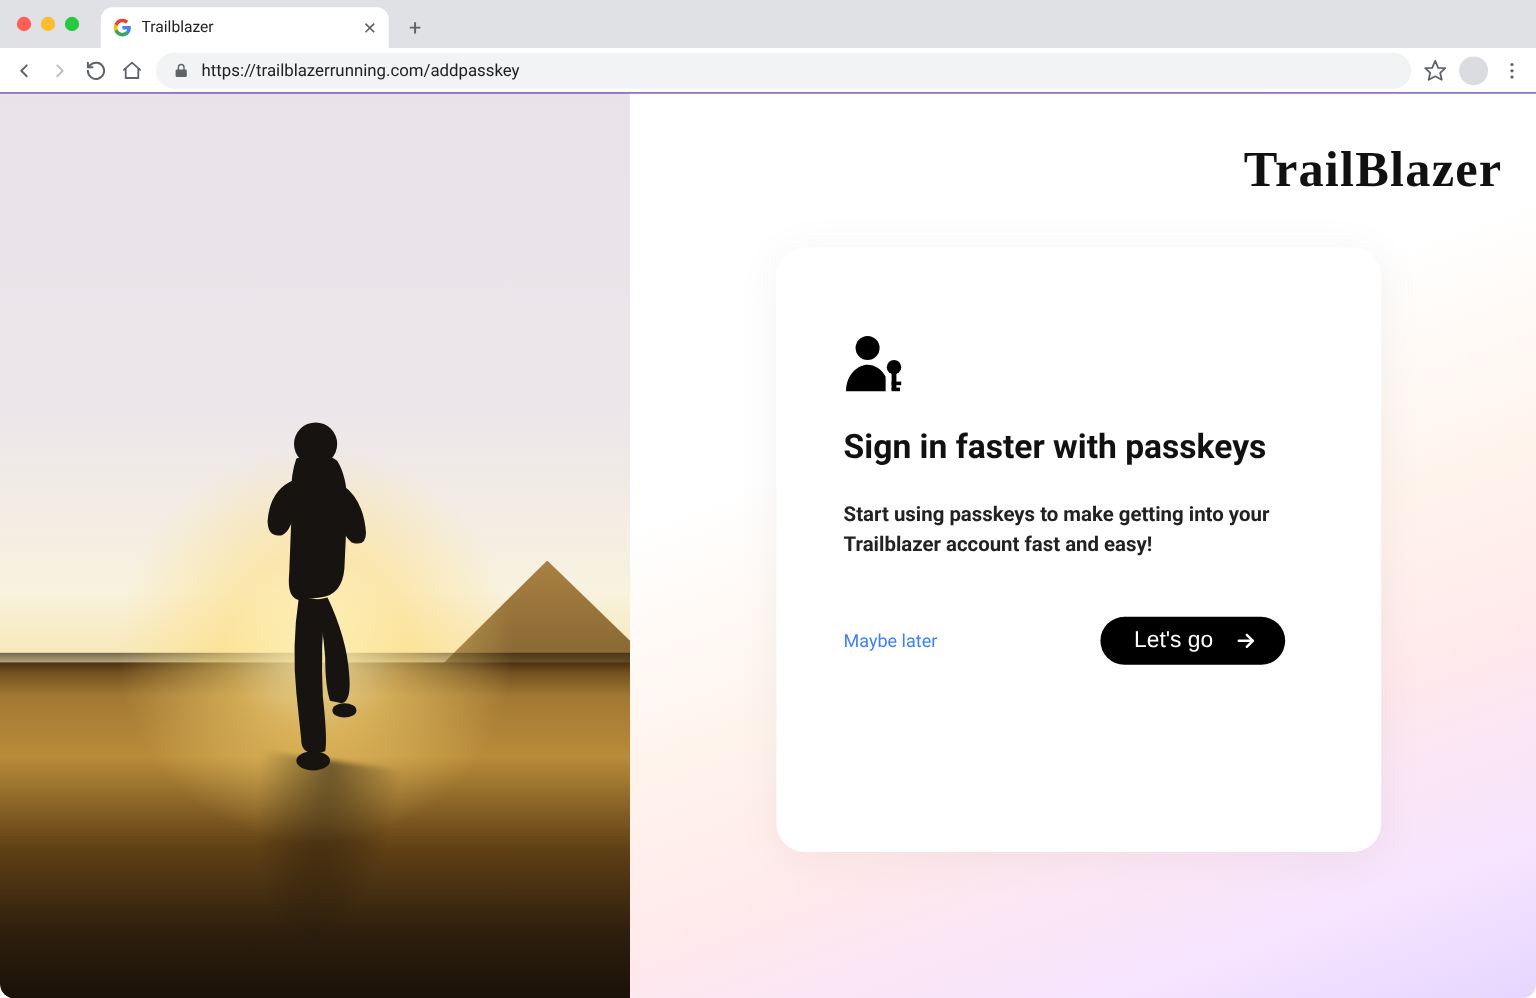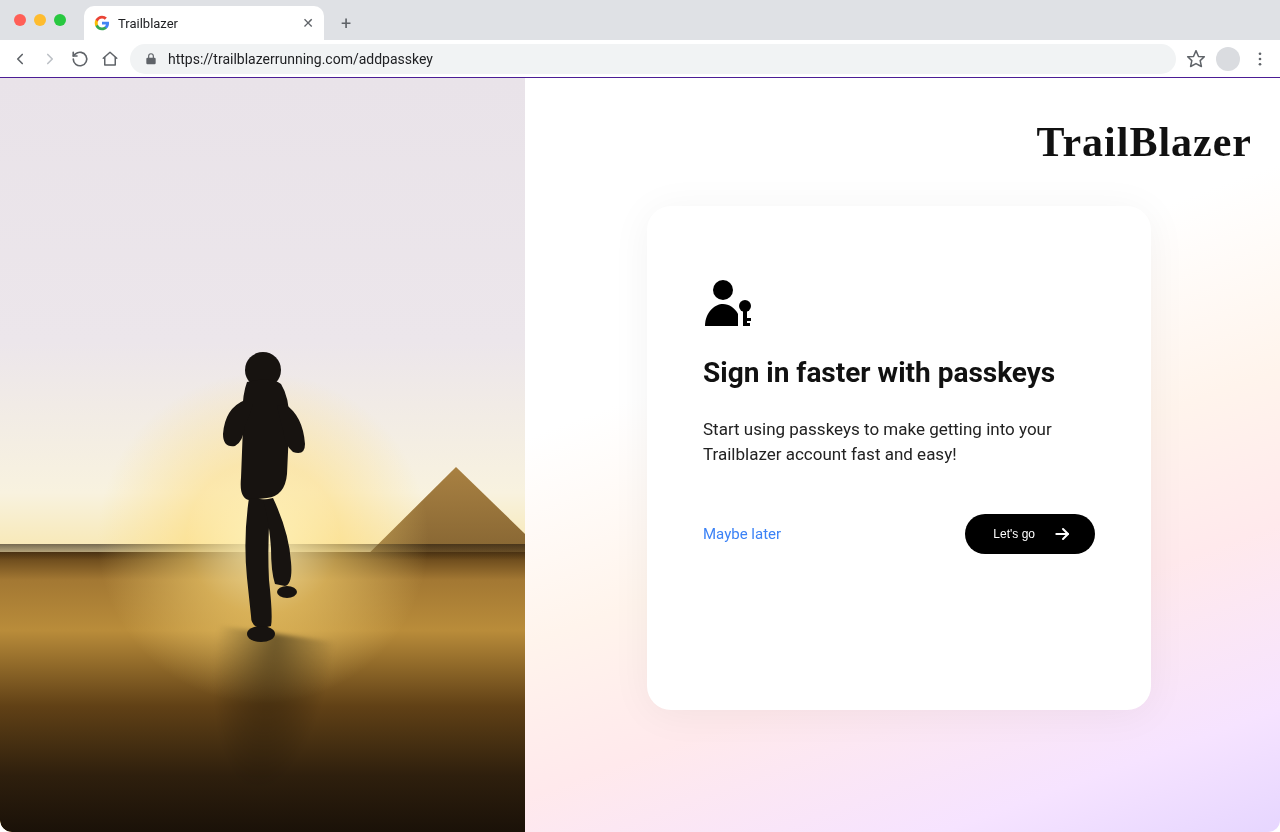--- a/index.html
+++ b/index.html
@@ -36,27 +36,27 @@
   .ground { position: absolute; left: 0; right: 0; bottom: 0; height: 280px; background: linear-gradient(180deg, #5c3e16 0%, #a37833 10%, #b98c3a 28%, #614116 55%, #2e1f0d 80%, #1a1108 100%); }
   .ground::before { content:""; position:absolute; left:0; right:0; top:-8px; height:16px; background: linear-gradient(180deg, rgba(30,20,10,0.6), rgba(0,0,0,0)); }
   .glow { position: absolute; left: 50%; top: 280px; width: 360px; height: 360px; transform: translateX(-50%); background: radial-gradient(circle, rgba(255,240,180,0.9) 0%, rgba(255,220,120,0.5) 30%, rgba(255,200,80,0) 65%); pointer-events:none; }
   .runner { position: absolute; left: 50%; top: 270px; transform: translateX(-50%); width: 140px; height: 300px; }
   .runner svg { width: 100%; height: 100%; }
   .shadow { position: absolute; left: 50%; top: 555px; transform: translateX(-48%) rotate(8deg); width: 120px; height: 160px; background: radial-gradient(ellipse at top, rgba(0,0,0,0.45), rgba(0,0,0,0) 70%); filter: blur(2px); }
 
   .right-pane { flex: 1; height: 100%; position: relative; background: linear-gradient(160deg, #ffffff 0%, #ffffff 35%, #fff4ec 55%, #ffe9ec 70%, #f6e3ff 88%, #e6d6ff 100%); }
   .brand { position: absolute; top: 40px; right: 28px; font-family: "Brush Script MT", "Segoe Script", cursive; font-size: 42px; font-weight: 700; color: #111; letter-spacing: 1px; }
 
-  .card { position: absolute; top: 128px; left: 122px; width: 504px; height: 504px; background: #fff; border-radius: 24px; box-shadow: 0 4px 40px rgba(0,0,0,0.05); padding: 72px 56px 56px 56px; }
+  .card { position: absolute; top: 128px; left: 122px; width: 504px; height: 504px; background: #fff; border-radius: 24px; box-shadow: 0 4px 40px rgba(0,0,0,0.05); padding: 72px 80px 56px 56px; }
   .card .icon { margin-bottom: 28px; }
   .card h1 { font-size: 28px; font-weight: 700; color: #111; margin-bottom: 28px; }
-  .card p  { font-size: 17px; line-height: 1.45; color: #222; font-weight: 400; max-width: 380px; margin-bottom: 48px; }
+  .card p  { font-size: 17px; line-height: 1.45; color: #222; font-weight: 700; max-width: 380px; margin-bottom: 48px; }
   .actions { display: flex; align-items: center; justify-content: space-between; }
   .maybe { font-size: 15px; color: #3b82f6; cursor: pointer; }
-  .cta { background: #000; color: #fff; border: none; border-radius: 999px; height: 40px; padding: 0 22px 0 28px; display: flex; align-items: center; gap: 18px; font-size: 12px; cursor: pointer; }
+  .cta { background: #000; color: #fff; border: none; border-radius: 999px; height: 40px; padding: 0 22px 0 28px; display: flex; align-items: center; gap: 18px; font-size: 19px; cursor: pointer; }
   .cta .arrow { display: inline-flex; }
 
   svg { display: block; }
 </style>
 </head>
 <body>
 
 <div class="chrome">
   <div class="tab-strip">
     <div class="traffic-lights">

